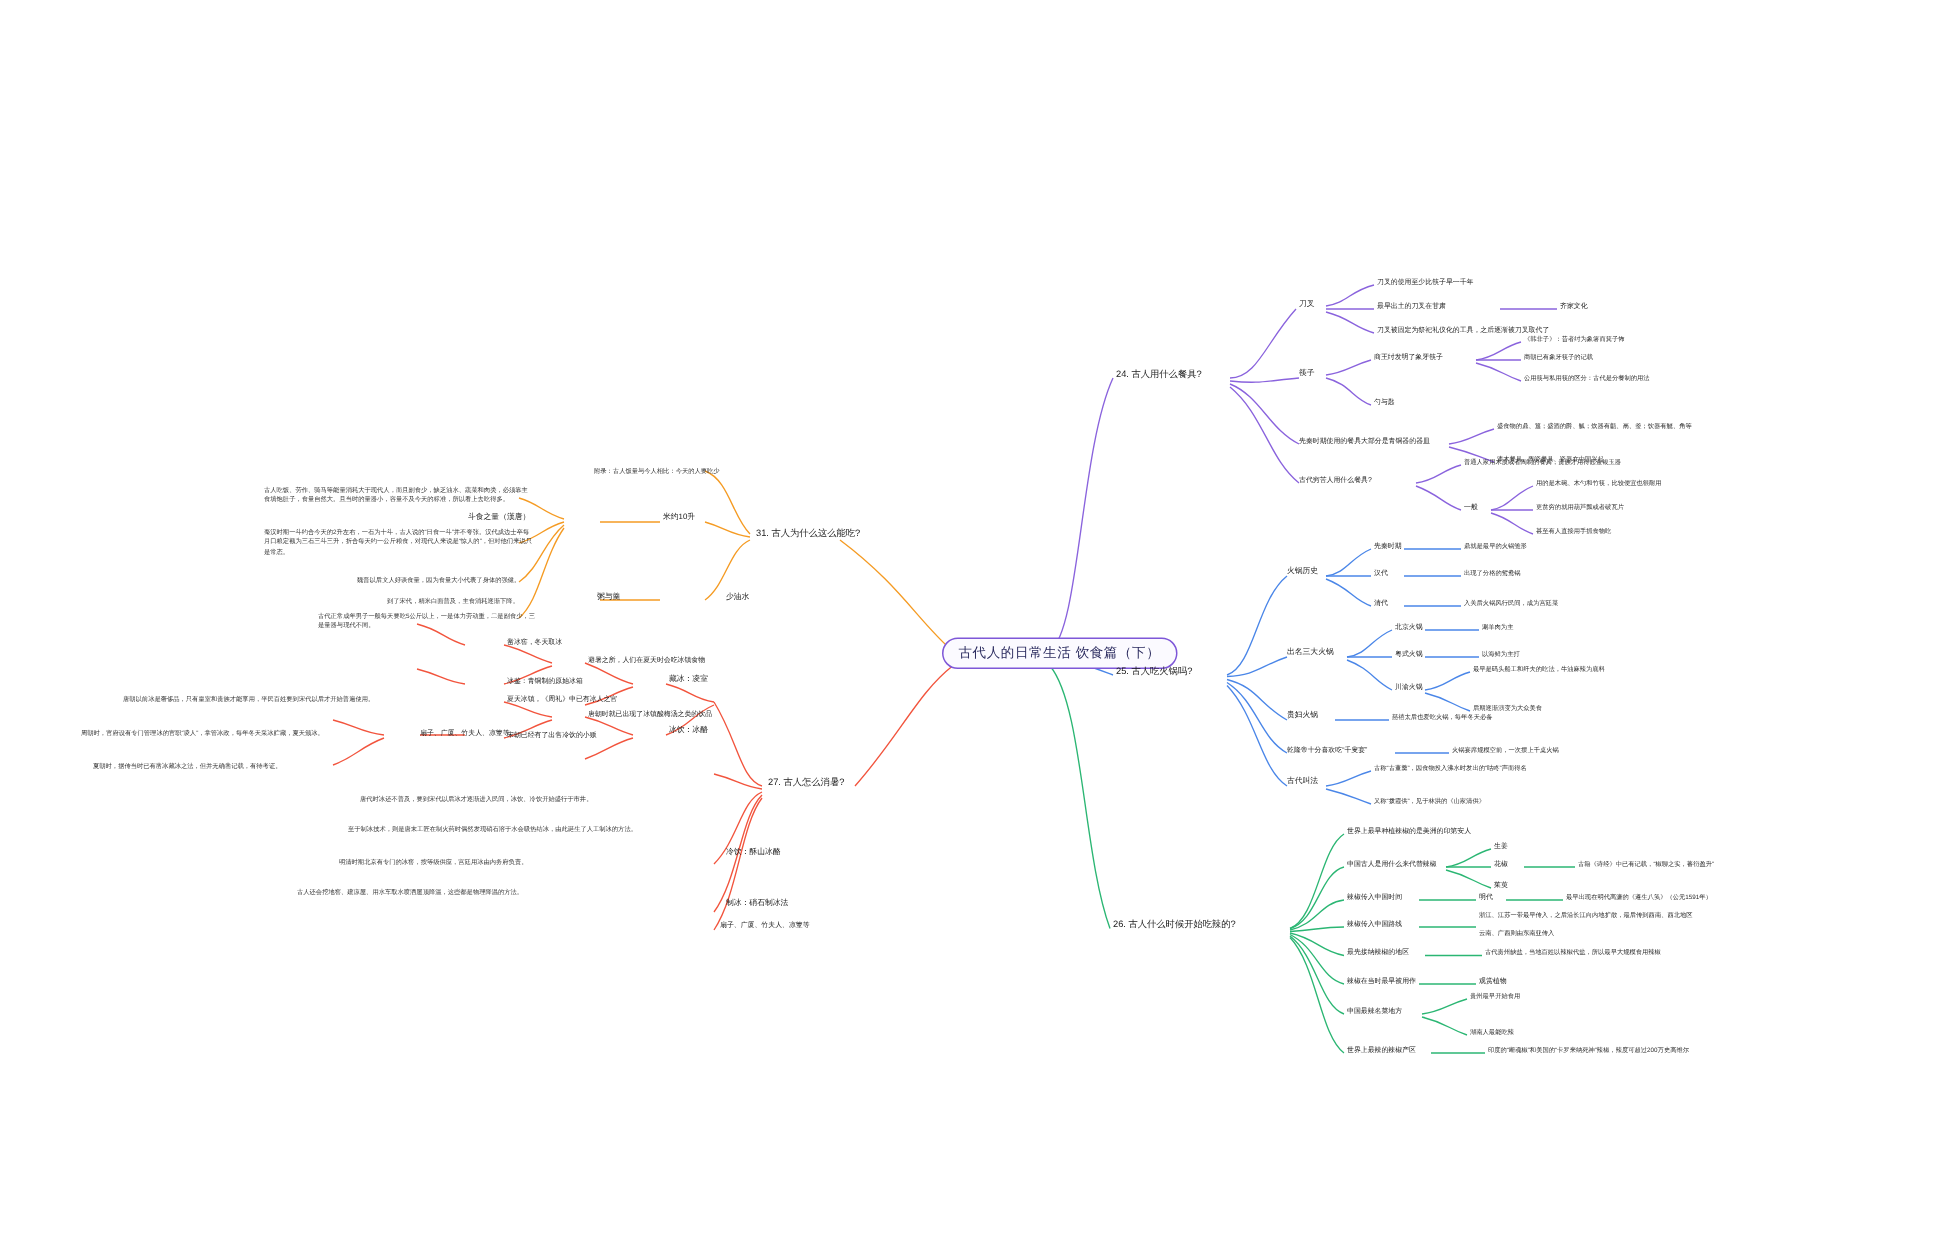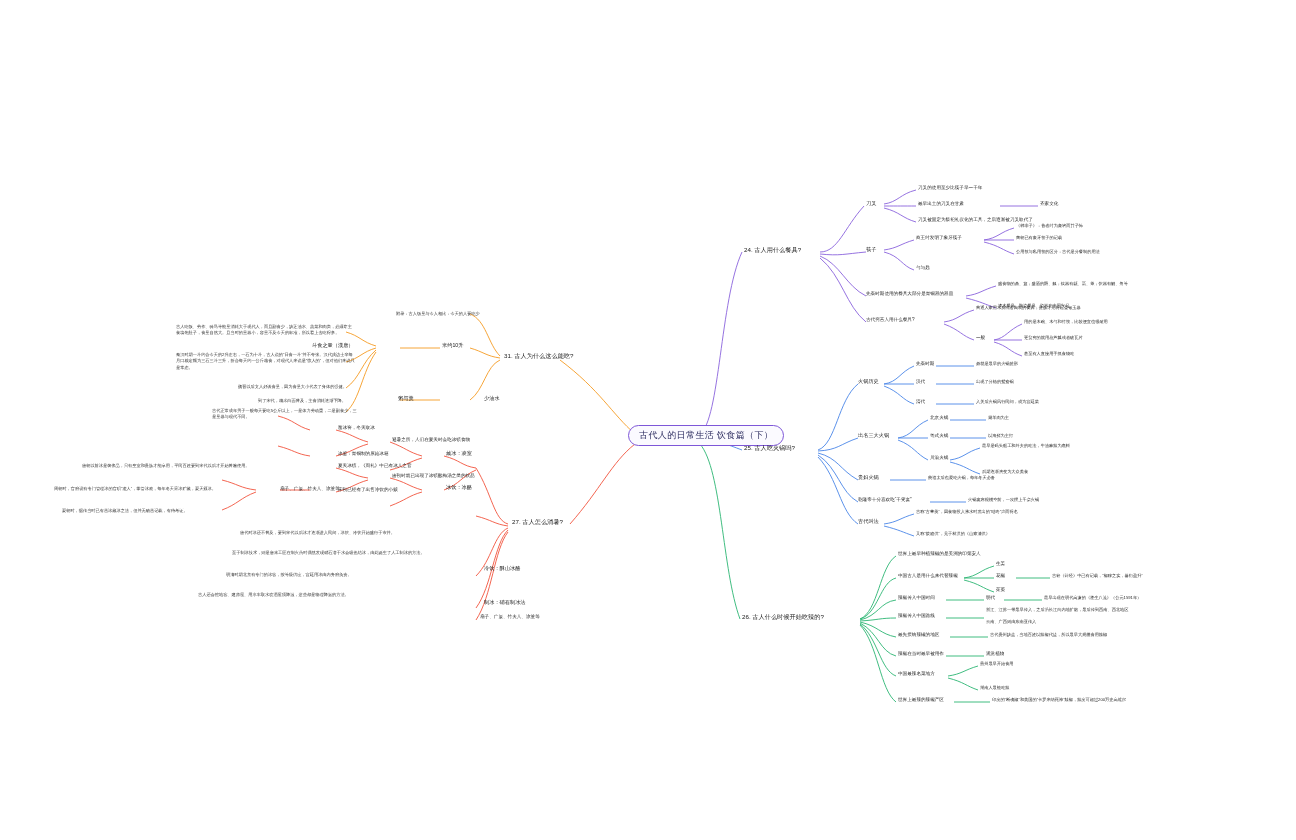--- a/index.html
+++ b/index.html
@@ -153,21 +153,21 @@
       <path d="M310 430 C 296 426 294 420 278 416" stroke="#f2543d"></path>
       <path d="M310 456 C 296 454 294 450 278 446" stroke="#f2543d"></path>
       <path d="M310 490 L 280 490" stroke="#f2543d"></path>
       <path d="M256 490 C 240 488 238 484 222 480" stroke="#f2543d"></path>
       <path d="M256 492 C 240 498 238 504 222 510" stroke="#f2543d"></path>
 
       <path d="M508 532 C 494 550 492 596 476 620" stroke="#f2543d"></path>
     </g>
   </svg>
 
-  <div class="node lvl0" style="left:628px;top:425px;font-family:Liberation Serif, serif;">古代人的日常生活 饮食篇（下）</div>
+  <div class="node lvl0" style="left:628px;top:425px;">古代人的日常生活 饮食篇（下）</div>
 
   <div class="node lvl1" style="left:744px;top:246px;color:#1a1a1a;">24. 古人用什么餐具?</div>
 
   <div class="node lvl2" style="left:866px;top:200px;">刀叉</div>
   <div class="node lvl3" style="left:918px;top:185px;">刀叉的使用至少比筷子早一千年</div>
   <div class="node lvl3" style="left:918px;top:201px;">最早出土的刀叉在甘肃</div>
   <div class="node lvl3" style="left:1040px;top:201px;">齐家文化</div>
   <div class="node lvl3" style="left:918px;top:217px;">刀叉被固定为祭祀礼仪化的工具，之后逐渐被刀叉取代了</div>
 
   <div class="node lvl2" style="left:866px;top:246px;">筷子</div>

